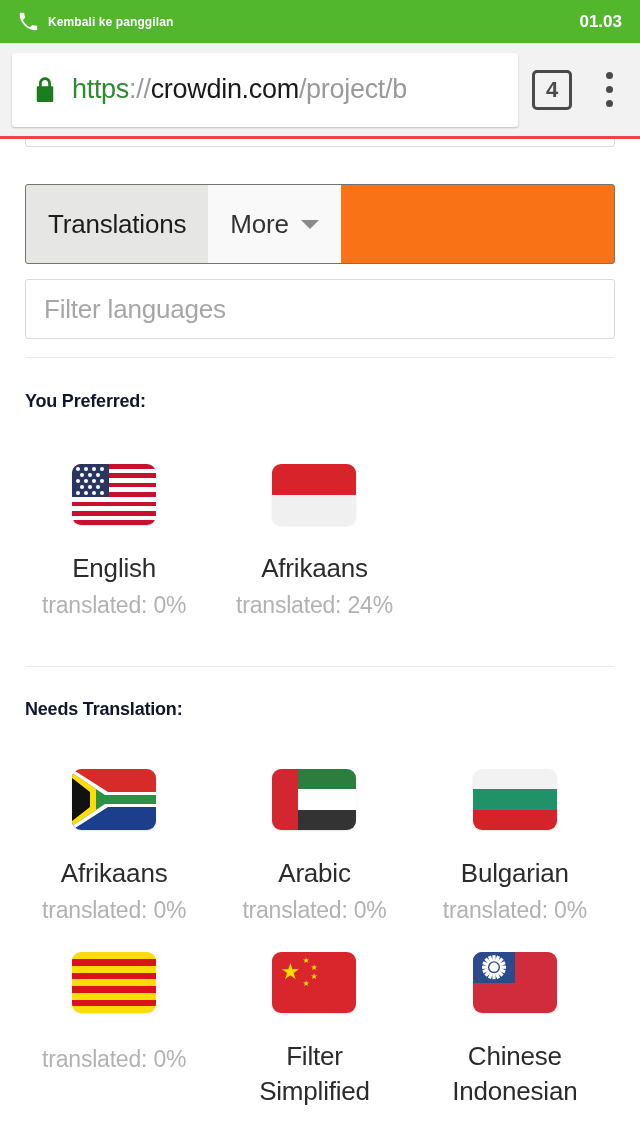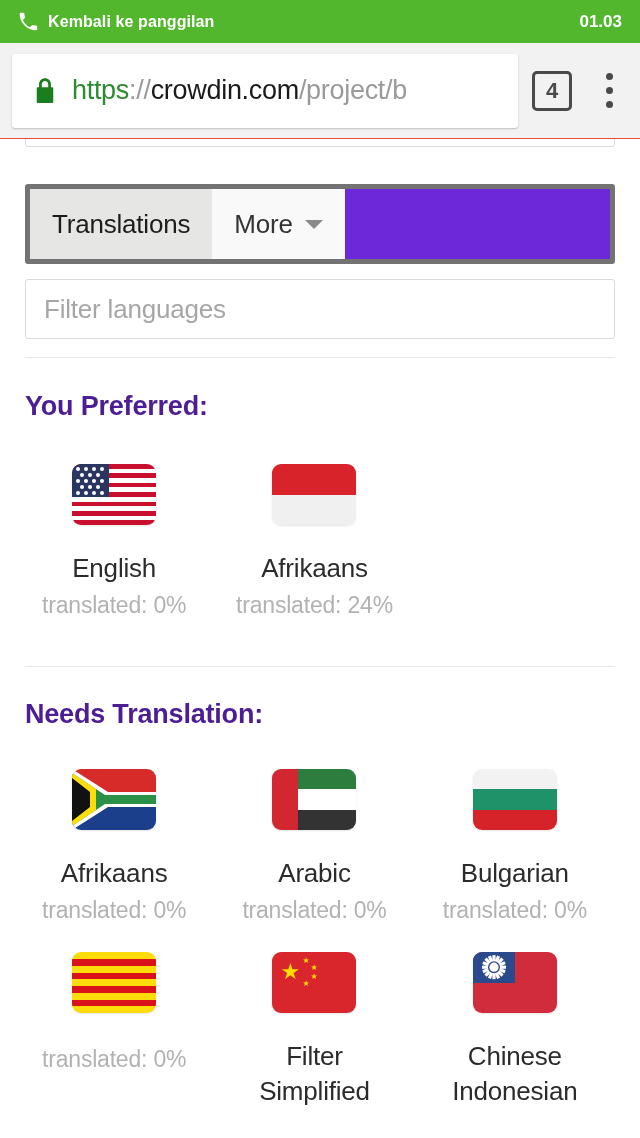--- a/index.html
+++ b/index.html
@@ -22,41 +22,41 @@
     color: #ffffff;
   }
   #call-banner .phone-ico {
     width: 20px; height: 20px;
     flex: 0 0 20px;
     display: flex; align-items: center; justify-content: center;
     margin-right: 10px;
   }
   #call-banner .phone-ico svg { display: block; }
   #call-banner .banner-text {
-    font-size: 16px;
+    font-size: 12px;
     font-weight: bold;
     letter-spacing: .1px;
     font-family: "Liberation Sans", sans-serif;
     white-space: nowrap;
   }
   #call-banner .banner-time {
     margin-left: auto;
     font-size: 17px;
     font-weight: bold;
     font-family: "Liberation Sans", sans-serif;
   }
 
   
   #browser-bar {
     height: 96px;
     background: #f2f2f2;
     display: flex;
     align-items: center;
     padding: 0 8px 0 12px;
-    border-bottom: 1px solid #ef4444;
+    border-bottom: 3px solid #ef4444;
     position: relative;
   }
   #omnibox {
     flex: 1 1 auto;
     height: 74px;
     background: #ffffff;
     border-radius: 3px;
     box-shadow: 0 1px 2px rgba(0,0,0,.22);
     display: flex;
     align-items: center;
@@ -127,22 +127,22 @@
     border-radius: 3px;
     background: #ffffff;
   }
 
   
   #tabs {
     position: absolute;
     top: 45px; left: 25px; right: 25px;
     height: 80px;
     display: flex;
-    background: #6d28d9;
-    border: 5px solid #737373;
+    background: #f97316;
+    border: 1px solid #737373;
     border-radius: 3px;
     overflow: hidden;
   }
   .tab {
     display: flex;
     align-items: center;
     justify-content: center;
     font-size: 26px;
     font-family: "Liberation Sans", sans-serif;
     color: #333333;
@@ -187,23 +187,23 @@
     left: 25px; right: 25px;
     height: 1px;
     background: #ebe9e5;
   }
   #divider-1 { top: 218px; }
   #divider-2 { top: 527px; }
 
   .section-title {
     position: absolute;
     left: 25px;
-    font-size: 27px;
+    font-size: 18px;
     font-weight: bold;
-    color: #4c1d95;
+    color: #0f172a;
     font-family: "Liberation Sans", sans-serif;
     letter-spacing: -.2px;
   }
   #title-preferred { top: 252px; }
   #title-needs     { top: 560px; }
 
   
   .lang-grid {
     position: absolute;
     left: 14px;

